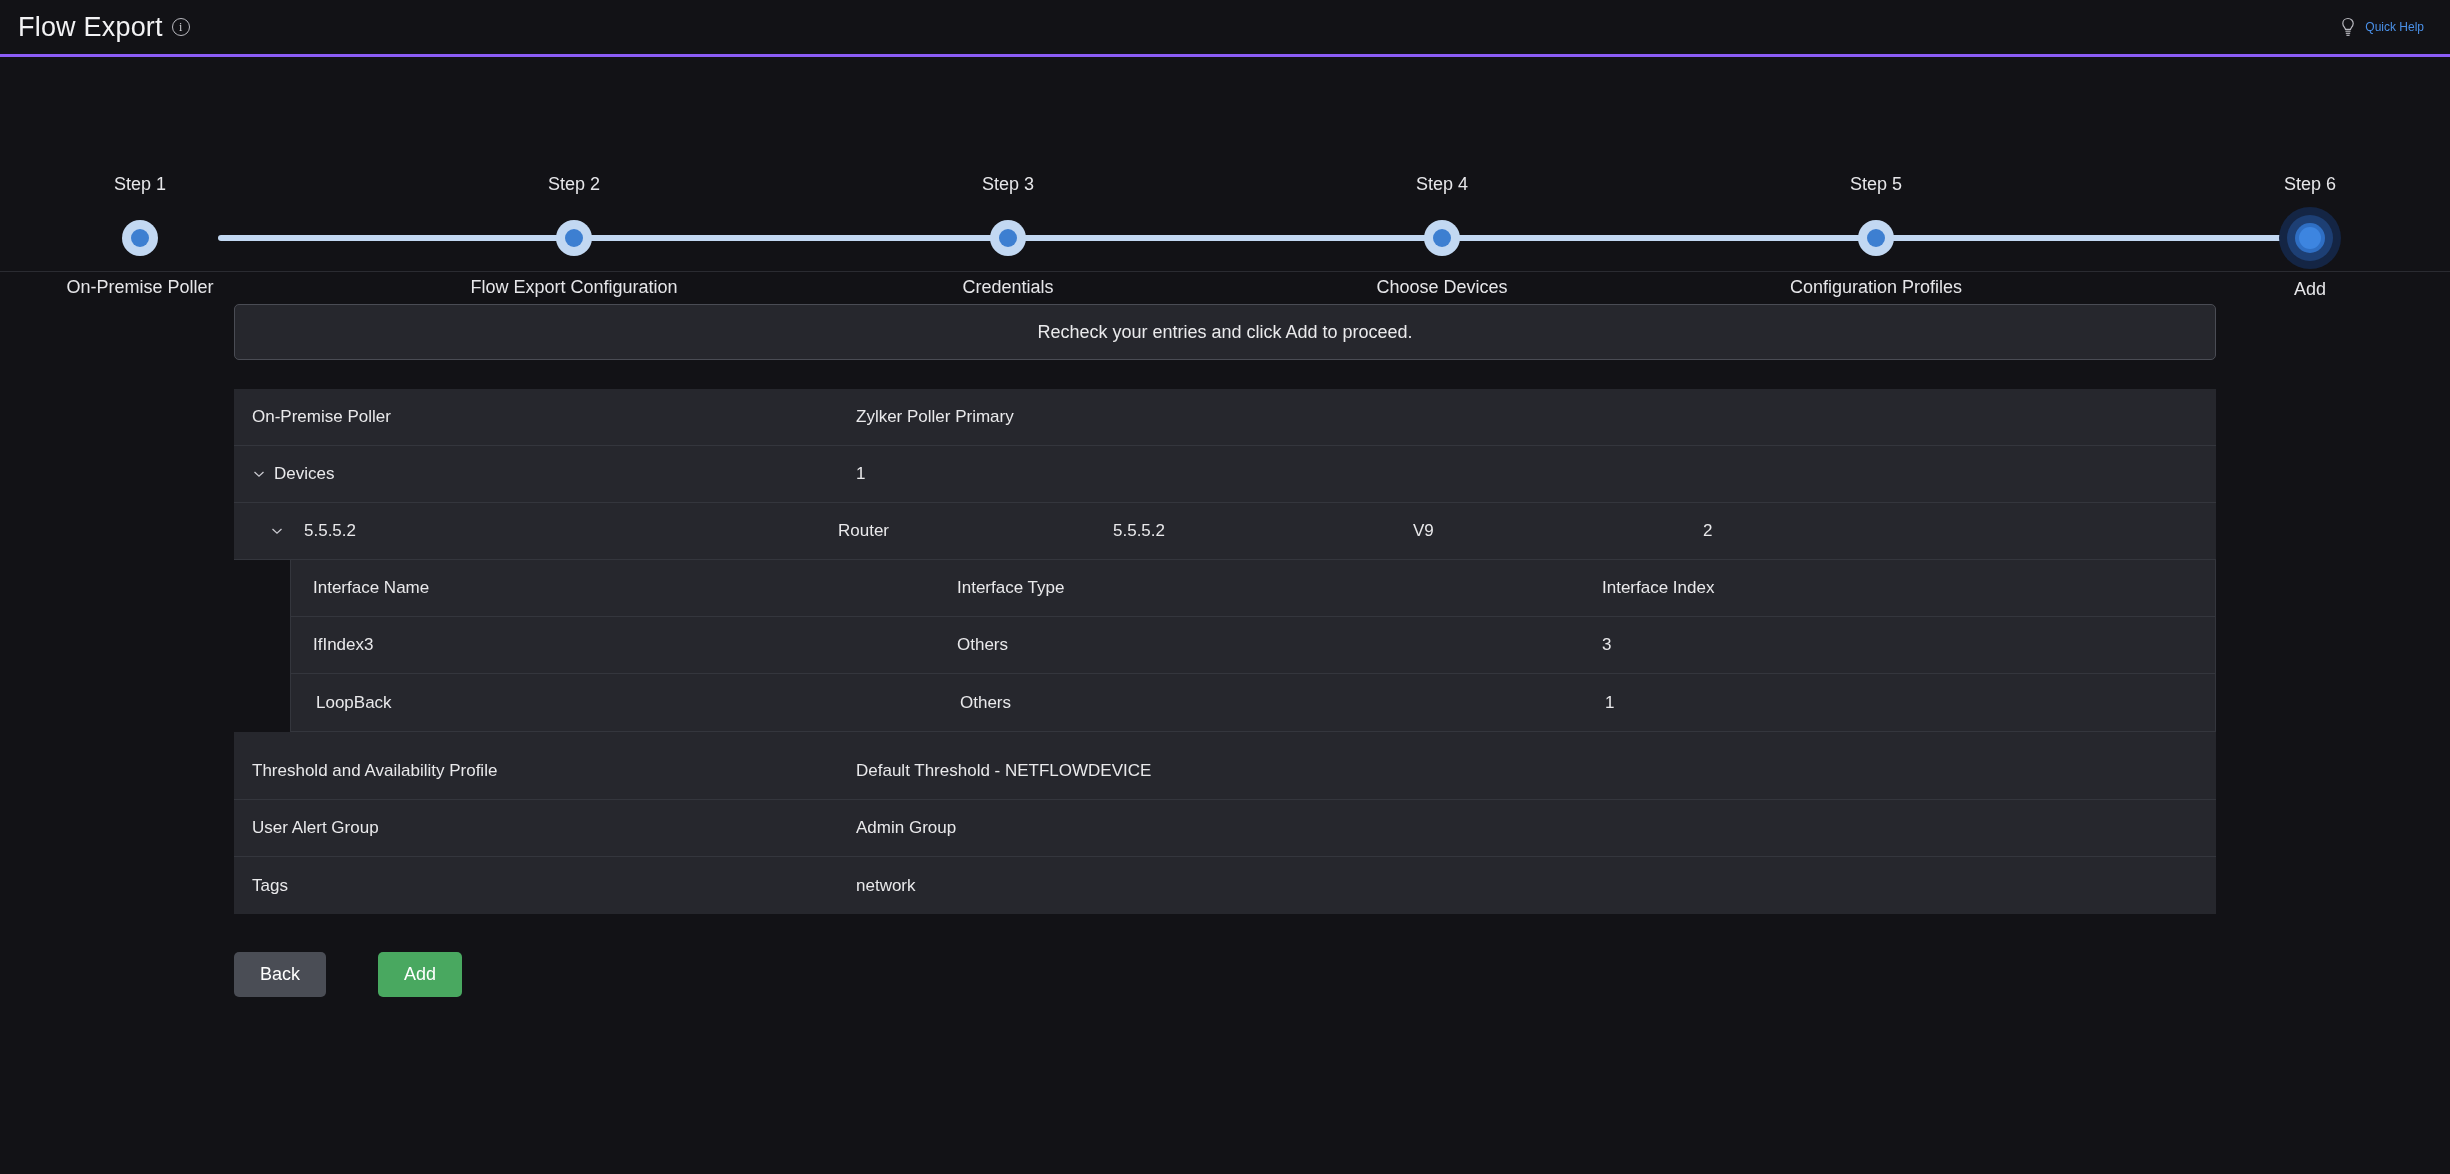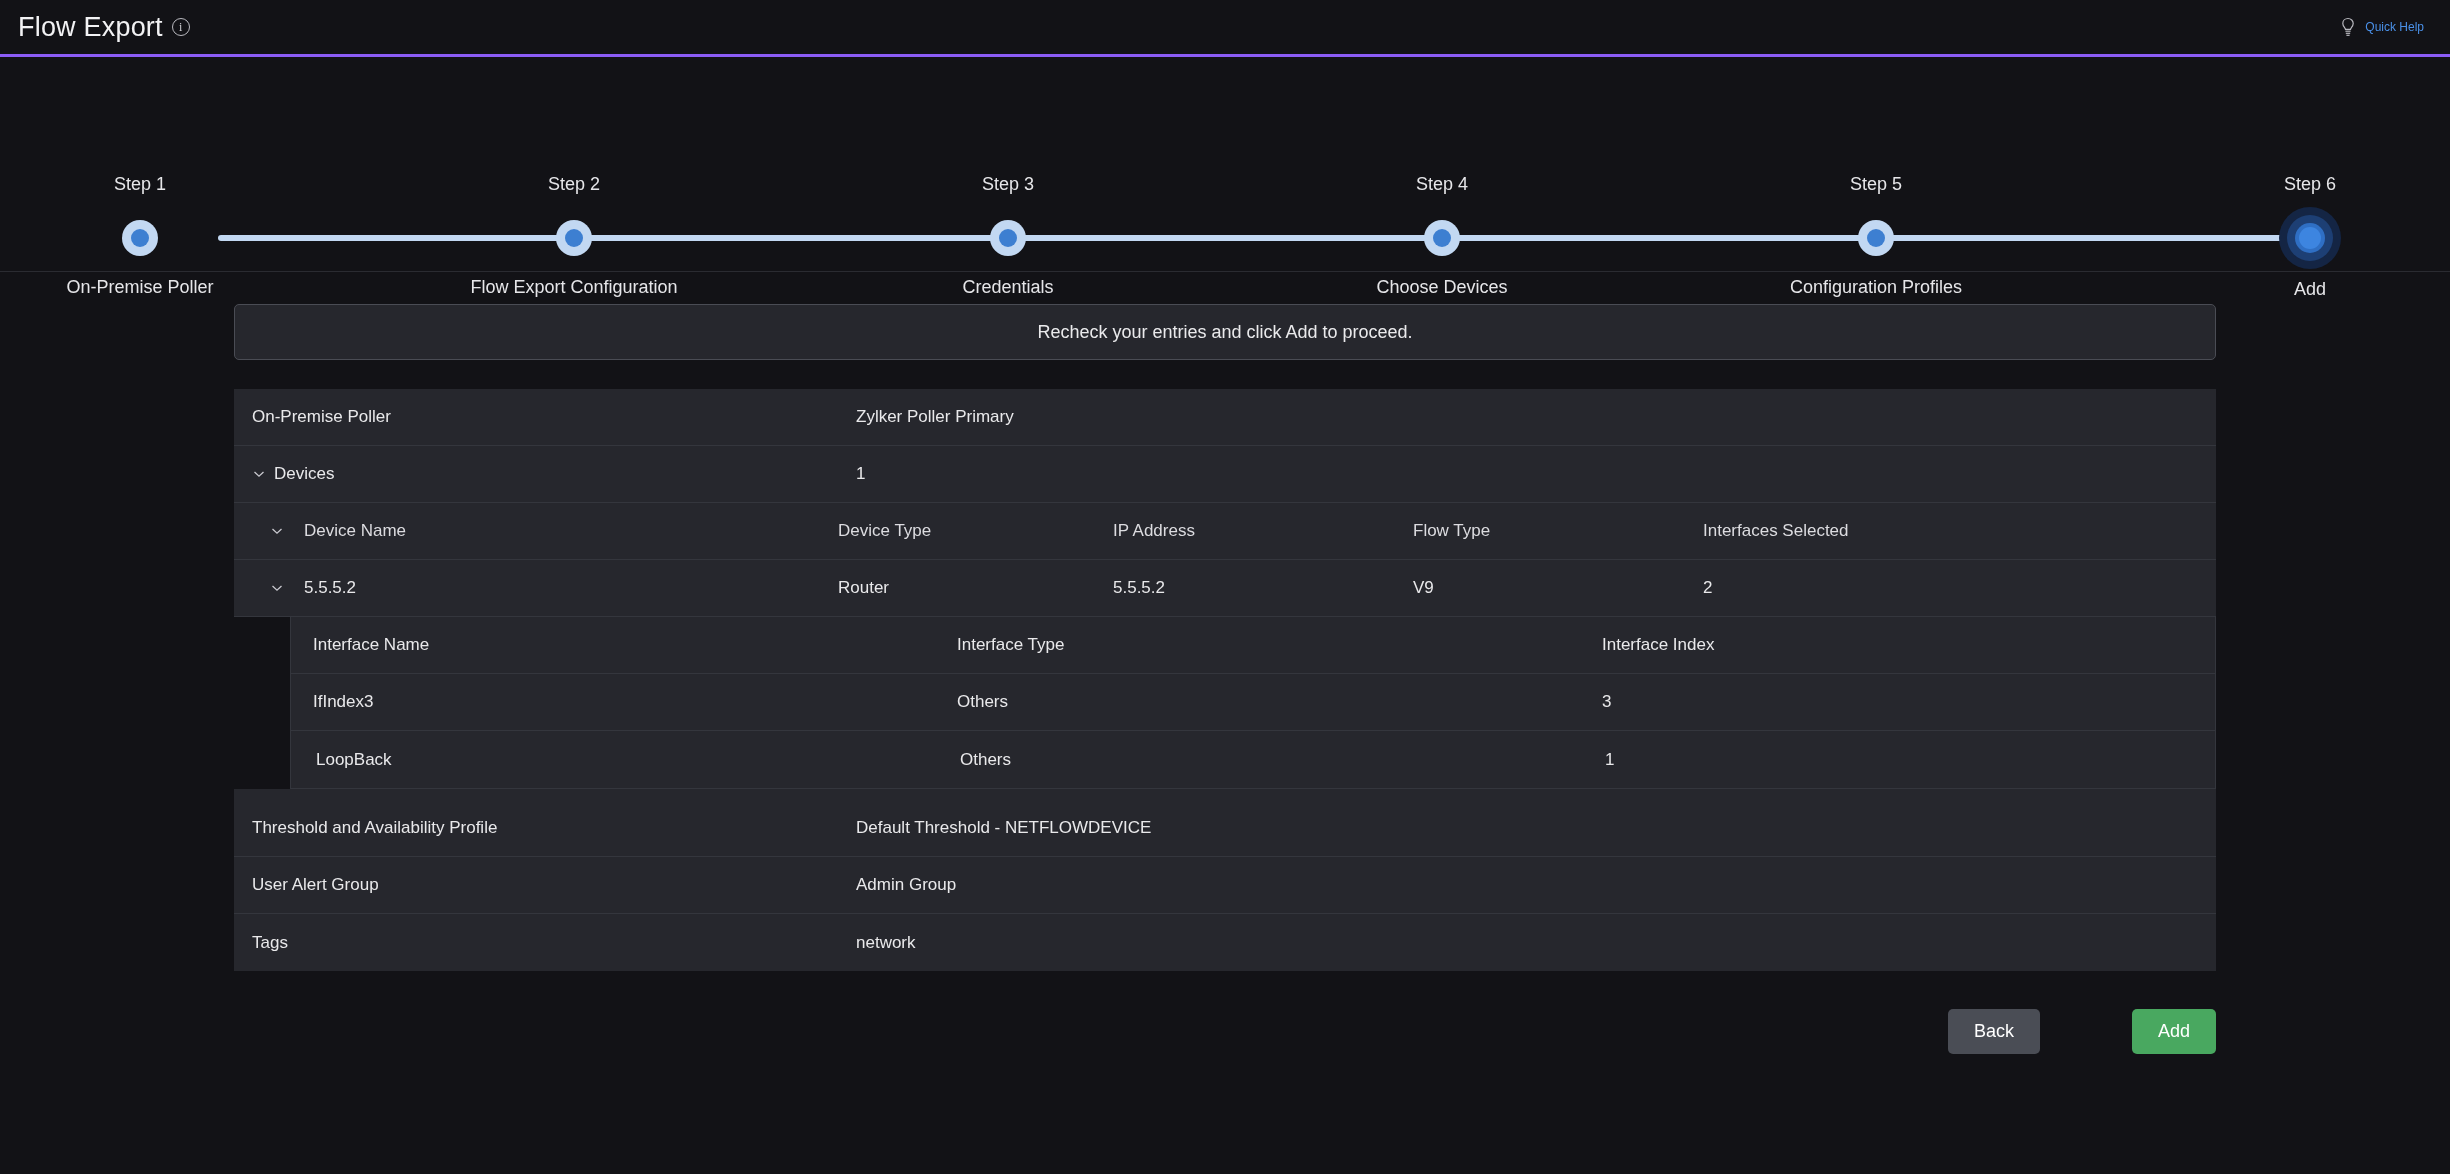--- a/index.html
+++ b/index.html
@@ -157,21 +157,21 @@
   }
   .ifrow:last-child { border-bottom: none; padding-left: 25px; }
   .if-name { width: 644px; flex: none; }
   .if-type { width: 645px; flex: none; }
   .if-idx { flex: 1; }
   .ifspacer { height: 11px; background: #26272d; }
 
   
   .actions {
     margin-top: 38px;
-    display: flex; justify-content: flex-end; gap: 92px;
+    display: flex; justify-content: flex-start; gap: 52px;
   }
   .btn {
     border: none; border-radius: 5px;
     font-size: 18px; font-family: "Liberation Sans", sans-serif;
     cursor: pointer; color: #fff;
     padding: 0 26px; height: 45px; min-width: 84px;
   }
   .btn-back { background: #4a4d55; }
   .btn-add { background: #49a860; }
 </style>
@@ -274,32 +274,20 @@
       <div class="srow">
         <span class="chev">
           <svg width="14" height="14" viewBox="0 0 14 14">
               <path d="M2.5 5l4.5 4.2L11.5 5" fill="none" stroke="#c9c9cf" stroke-width="1.3"></path>
             </svg>
         </span>
         <span class="k" style="width:582px">Devices</span>
         <span class="v">1</span>
       </div>
 
-      <div class="srow devrow hdr-row">
-        <span class="chev indent-1" style="width:52px">
-          <svg width="14" height="14" viewBox="0 0 14 14">
-              <path d="M2.5 5l4.5 4.2L11.5 5" fill="none" stroke="#c9c9cf" stroke-width="1.3"></path>
-            </svg>
-        </span>
-        <span class="k" style="width:534px">Device Name</span>
-        <span class="c col-type">Device Type</span>
-        <span class="c col-ip">IP Address</span>
-        <span class="c col-flow">Flow Type</span>
-        <span class="c col-ifsel">Interfaces Selected</span>
-      </div>
 
       <div class="srow devrow">
         <span class="chev indent-1" style="width:52px">
           <svg width="14" height="14" viewBox="0 0 14 14">
               <path d="M2.5 5l4.5 4.2L11.5 5" fill="none" stroke="#c9c9cf" stroke-width="1.3"></path>
             </svg>
         </span>
         <span class="k" style="width:534px">5.5.5.2</span>
         <span class="c col-type">Router</span>
         <span class="c col-ip">5.5.5.2</span>

